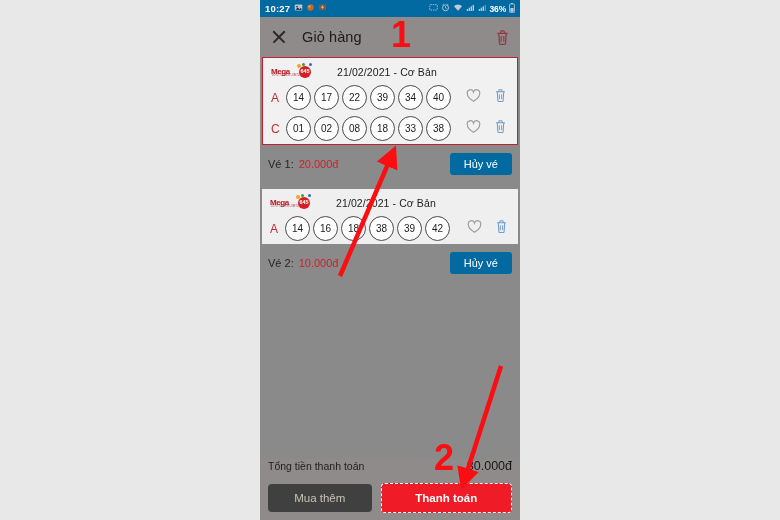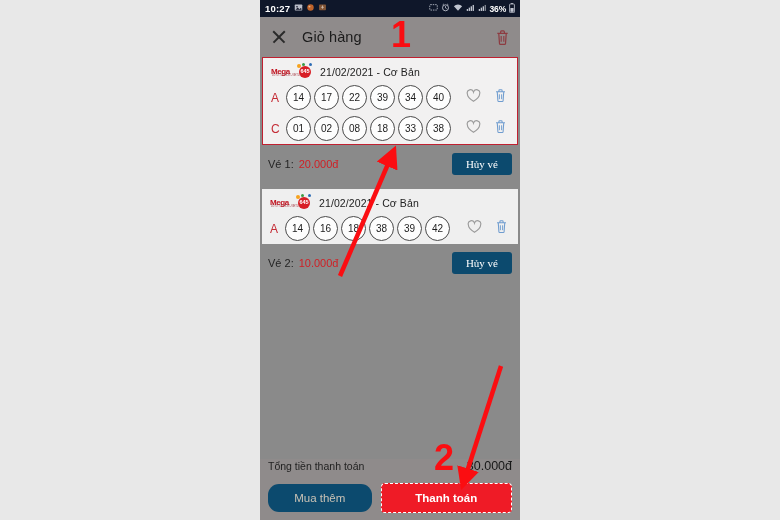--- a/index.html
+++ b/index.html
@@ -15,21 +15,21 @@
   .phone {
     position: absolute; left: 260px; top: 0;
     width: 260px; height: 520px;
     background: #8a8a8a;
     overflow: hidden;
   }
 
   
   .statusbar {
     position: relative; height: 17px; width: 100%;
-    background: #0f172a;
+    background: #0369a1;
     display: flex; align-items: center;
     padding: 0 5px;
     color: #ffffff;
     font-size: 9.5px;
   }
   .sb-time { font-weight: bold; letter-spacing: .2px; margin-right: 4px; }
   .sb-left-icons { display: flex; align-items: center; gap: 3px; }
   .sb-right { margin-left: auto; display: flex; align-items: center; gap: 3px; }
   .sb-ico { display: inline-block; opacity: .92; line-height: 1; }
   .sb-batt { font-size: 8.5px; font-weight: bold; letter-spacing: -.2px; }
@@ -97,21 +97,21 @@
     background: #d81e25;
     color: #fff; font-size: 5.5px; font-weight: bold;
     display: flex; align-items: center; justify-content: center;
     line-height: 1;
   }
   .dot { position: absolute; border-radius: 50%; }
   .d1 { width: 4px; height: 4px; background: #f6a21d; right: 12px; top: 0px; }
   .d2 { width: 3.4px; height: 3.4px; background: #3c9a45; right: 8px; top: -1px; }
   .d3 { width: 3px; height: 3px; background: #2d6cb5; right: 1px; top: -1px; }
   .card-date {
-    margin-left: 7px; font-size: 10.5px; color: #222; letter-spacing: .1px;
+    margin-left: 24px; font-size: 10.5px; color: #222; letter-spacing: .1px;
   }
 
   .num-row {
     display: flex; align-items: center;
     padding: 3px 8px 3px 8px;
   }
   .row-letter {
     width: 15px; flex: 0 0 auto;
     font-size: 12px; color: #c42b35; font-weight: normal;
   }
@@ -127,48 +127,48 @@
 
   .price-row {
     display: flex; align-items: center;
     padding: 7px 8px;
     height: 38px;
   }
   .price-label { font-size: 11px; color: #242424; }
   .price-value { font-size: 11px; color: #cf2026; margin-left: 5px; }
   .btn-cancel {
     margin-left: auto;
-    background: #0c4a6e; color: #fff;
+    background: #0369a1; color: #fff;
     font-size: 11px;
     padding: 5px 14px;
     border: none; border-radius: 3px;
     cursor: pointer;
-    font-family: Liberation Serif, serif;
+    font-family: Liberation Sans, sans-serif;
   }
 
   .gap { height: 6px; background: #8a8a8a; }
 
   
   .footer {
     position: absolute; left: 0; bottom: 0; width: 100%;
     background: #8f8b8b;
     padding: 0 8px 7px 8px;
   }
   .total-row {
     display: flex; align-items: baseline;
     height: 24px;
   }
   .total-label { font-size: 10.5px; color: #1f1f1f; }
   .total-value { margin-left: auto; font-size: 12.5px; color: #171717; font-weight: normal; }
   .footer-btns { display: flex; gap: 9px; align-items: center; }
   .btn-more {
     flex: 1 1 0;
-    background: #0c4a6e; color: #c9c2b5;
+    background: #404040; color: #c9c2b5;
     font-size: 11.5px; text-align: center;
-    padding: 8px 0; border: none; border-radius: 11px;
+    padding: 8px 0; border: none; border-radius: 4px;
     cursor: pointer;
     font-family: "Liberation Sans", sans-serif;
   }
   .btn-pay {
     flex: 1.25 1 0;
     background: #ef1b26; color: #fff;
     font-size: 11.5px; font-weight: bold; text-align: center;
     padding: 8px 0; border-radius: 4px;
     border: 1.5px dashed #ffffff;
     cursor: pointer;

